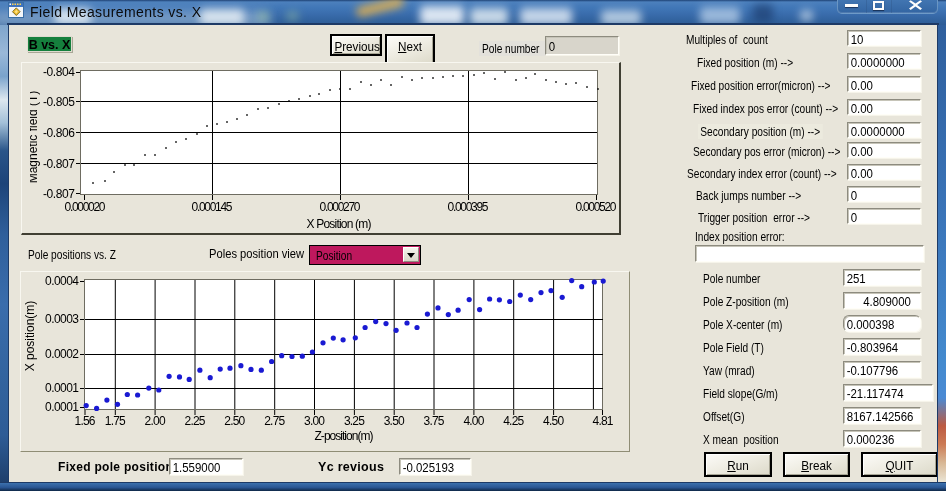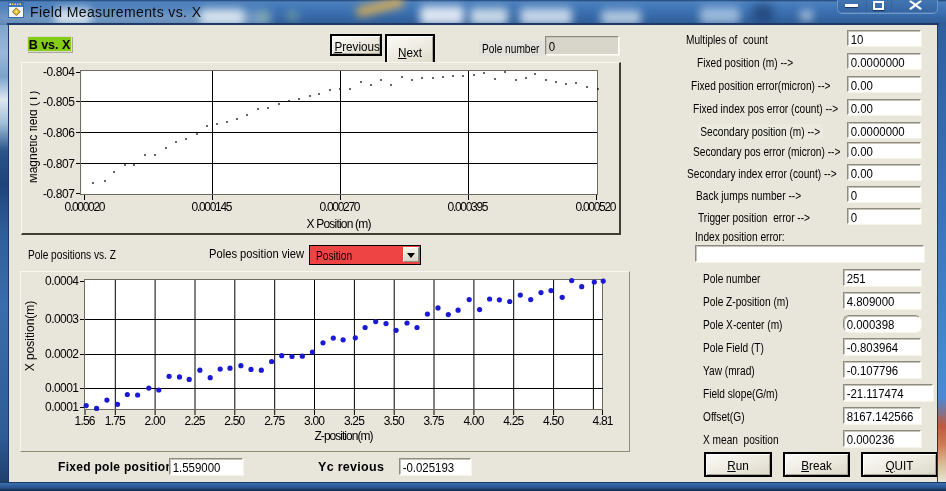--- a/index.html
+++ b/index.html
@@ -55,25 +55,25 @@
   <div class="abs" style="left:837px;top:-5px;width:101px;height:19px;border:1px solid #9fc0dd77;border-radius:0 0 5px 5px;background:linear-gradient(180deg,#467ab6,#3365a2);box-shadow:inset 0 -1px 0 #ffffff22;"></div>
   <div class="abs" style="left:866px;top:0;width:1px;height:13px;background:#2c528255;"></div>
   <div class="abs" style="left:891px;top:0;width:1px;height:13px;background:#2c528255;"></div>
   <div class="abs" style="left:845px;top:4px;width:13px;height:3px;background:#fdfdfd;box-shadow:0 1px 1px #1a355c;"></div>
   <div class="abs" style="left:873px;top:1px;width:11px;height:9px;border:2.5px solid #fdfdfd;box-shadow:0 1px 1px #1a355c;"></div>
   <svg class="abs" style="left:909px;top:0px" width="13" height="10" viewBox="0 0 16 12">
       <path d="M2 0 L8 4.2 L14 0 L16 1.6 L10 6 L16 10.4 L14 12 L8 7.8 L2 12 L0 10.4 L6 6 L0 1.6 Z" fill="#fdfdfd"></path>
     </svg>
 </div>
 <div id="client">
-<div class="abs" style="left:18px;top:11px;width:45px;height:16px;background:#84cc16;box-shadow:1px 1px 0 #a9a796;border:1px solid #dedccf;font-weight:bold;font-size:12.5px;text-align:center;padding-top:1px;">B vs. X</div>
+<div class="abs" style="left:18px;top:11px;width:45px;height:16px;background:#15803d;box-shadow:1px 1px 0 #a9a796;border:1px solid #dedccf;font-weight:bold;font-size:12.5px;text-align:center;padding-top:1px;">B vs. X</div>
 <div class="btn" style="left:321px;top:9px;width:52px;height:22px;padding-top:3px;">
       <div><u>P</u>revious</div>
     </div>
-<div class="btn" style="left:376px;top:9px;width:50px;height:32px;padding-top:9px;">
+<div class="btn" style="left:376px;top:9px;width:50px;height:32px;padding-top:3px;">
       <div><u>N</u>ext</div>
     </div>
 <div class="abs" style="left:470px;top:16px;width:66px;height:15px;background:#e3e1db;">
       <div class="lbl" style="left:3px;top:0px;">Pole number</div>
     </div>
 <div class="inp" style="left:536px;top:11px;width:74px;height:19px;background:#d8d5cb;">
       <span style="padding-top:2px;">0</span>
     </div>
 <div class="chartpanel" style="left:12px;top:37px;width:600px;height:173px;border-bottom:2px solid #403f33;border-right:2px solid #403f33;"></div>
 <svg class="abs" style="left:21px;top:35px" width="609" height="180" viewBox="30 60 609 180">
@@ -111,21 +111,21 @@
           <text x="468" y="211" textLength="41">0.000395</text>
           <text x="596" y="211" textLength="41">0.000520</text>
         </g>
 <text x="339" y="228" text-anchor="middle" textLength="65">X Position (m)</text>
 <text x="37" y="137" text-anchor="middle" transform="rotate(-90 37 137)">Magnetic field (T)</text>
 </g>
 <path d="M92.2 182.2h1.6v1.6h-1.6z M104.2 180.2h1.6v1.6h-1.6z M113.2 171.2h1.6v1.6h-1.6z M124.2 164.2h1.6v1.6h-1.6z M133.2 164.2h1.6v1.6h-1.6z M144.2 154.2h1.6v1.6h-1.6z M154.2 154.2h1.6v1.6h-1.6z M165.2 147.2h1.6v1.6h-1.6z M175.2 141.2h1.6v1.6h-1.6z M185.2 138.2h1.6v1.6h-1.6z M196.2 133.2h1.6v1.6h-1.6z M206.2 125.2h1.6v1.6h-1.6z M216.2 123.2h1.6v1.6h-1.6z M226.2 121.2h1.6v1.6h-1.6z M236.2 118.2h1.6v1.6h-1.6z M246.2 114.2h1.6v1.6h-1.6z M257.2 108.2h1.6v1.6h-1.6z M267.2 107.2h1.6v1.6h-1.6z M278.2 103.2h1.6v1.6h-1.6z M288.2 100.2h1.6v1.6h-1.6z M298.2 98.2h1.6v1.6h-1.6z M309.2 95.2h1.6v1.6h-1.6z M318.2 93.2h1.6v1.6h-1.6z M329.2 89.2h1.6v1.6h-1.6z M339.2 88.2h1.6v1.6h-1.6z M349.2 88.2h1.6v1.6h-1.6z M360.2 81.2h1.6v1.6h-1.6z M370.2 84.2h1.6v1.6h-1.6z M380.2 79.2h1.6v1.6h-1.6z M390.2 84.2h1.6v1.6h-1.6z M401.2 76.2h1.6v1.6h-1.6z M411.2 79.2h1.6v1.6h-1.6z M421.2 77.2h1.6v1.6h-1.6z M432.2 77.2h1.6v1.6h-1.6z M442.2 76.2h1.6v1.6h-1.6z M452.2 75.2h1.6v1.6h-1.6z M462.2 75.2h1.6v1.6h-1.6z M473.2 74.2h1.6v1.6h-1.6z M483.2 72.2h1.6v1.6h-1.6z M494.2 78.2h1.6v1.6h-1.6z M504.2 71.2h1.6v1.6h-1.6z M515.2 79.2h1.6v1.6h-1.6z M525.2 77.2h1.6v1.6h-1.6z M534.2 73.2h1.6v1.6h-1.6z M545.2 79.2h1.6v1.6h-1.6z M555.2 81.2h1.6v1.6h-1.6z M565.2 83.2h1.6v1.6h-1.6z M575.2 82.2h1.6v1.6h-1.6z M586.2 86.2h1.6v1.6h-1.6z M597.2 88.2h1.6v1.6h-1.6z" fill="#000"></path>
 </svg>
 <div class="lbl" style="left:19px;top:222px;">Pole positions vs. Z</div>
 <div class="lbl" style="left:200px;top:221px;transform:scaleX(0.86);">Poles position view</div>
-<div class="abs" style="left:300px;top:220px;width:112px;height:20px;border:1.5px solid #000;background:#ef4444;">
+<div class="abs" style="left:300px;top:220px;width:112px;height:20px;border:1.5px solid #000;background:#be185d;">
 <div class="lbl" style="left:6px;top:2px;">Position</div>
 <div class="abs" style="right:1px;top:1px;width:16px;height:15px;background:linear-gradient(180deg,#f5f3ec,#dad7c9);border:1px solid #8d8b7f;border-top-color:#fff;border-left-color:#fff;"><svg width="14" height="13" viewBox="0 0 14 13">
           <path d="M3 4 L11 4 L7 9 Z" fill="#000"></path>
         </svg></div>
     </div>
 <div class="chartpanel" style="left:11px;top:246px;width:610px;height:181px;border-bottom:1px solid #8f8d75;border-right:1px solid #8f8d75;"></div>
 <svg class="abs" style="left:16px;top:245px" width="605" height="182" viewBox="25 270 605 182">
 <rect x="84.5" y="279.5" width="518" height="130" fill="#ffffff" stroke="#6e6c61"></rect>
 <g stroke="#000" stroke-width="1">
 <line x1="85" y1="319.5" x2="603" y2="319.5"></line>
@@ -291,21 +291,21 @@
     </div>
 <div class="lbl" style="left:686px;top:204px;">Index position error:</div>
 <div class="inp" style="left:686px;top:220px;width:229px;height:17px;">
       <span></span>
     </div>
 <div class="lbl" style="left:694px;top:246px;">Pole number</div>
 <div class="inp" style="left:834px;top:244px;width:78px;height:17px;">
       <span>251</span>
     </div>
 <div class="lbl" style="left:694px;top:269px;">Pole Z-position (m)</div>
-<div class="inp" style="left:834px;top:267px;width:78px;height:17px;">
+<div class="inp" style="left:834px;top:267px;width:78px;height:17px;text-align:right;">
       <span>4.809000</span>
     </div>
 <div class="lbl" style="left:694px;top:292px;">Pole X-center (m)</div>
 <div class="inp" style="left:834px;top:290px;width:78px;height:17px;border-radius:6px;">
       <span>0.000398</span>
     </div>
 <div class="lbl" style="left:694px;top:315px;">Pole Field (T)</div>
 <div class="inp" style="left:834px;top:313px;width:78px;height:17px;">
       <span>-0.803964</span>
     </div>

